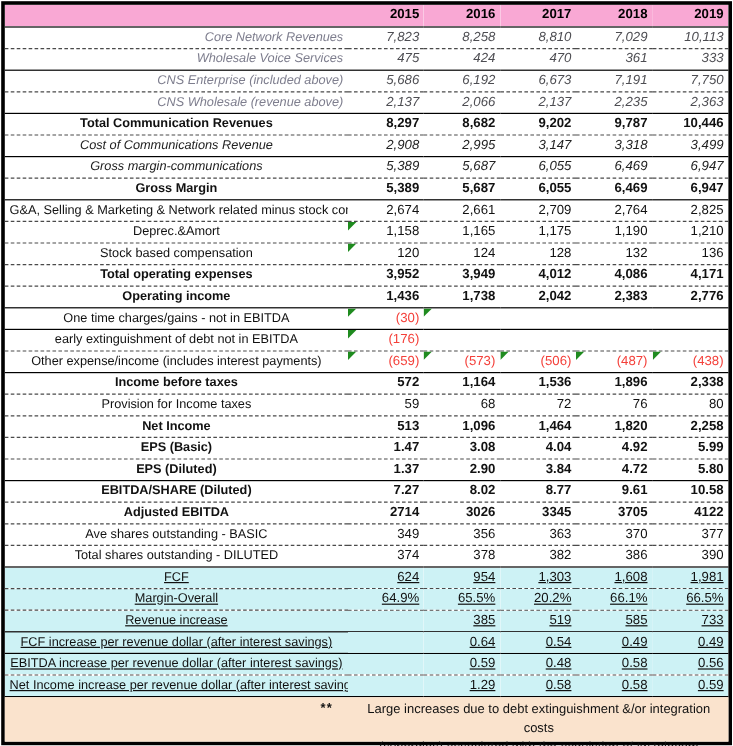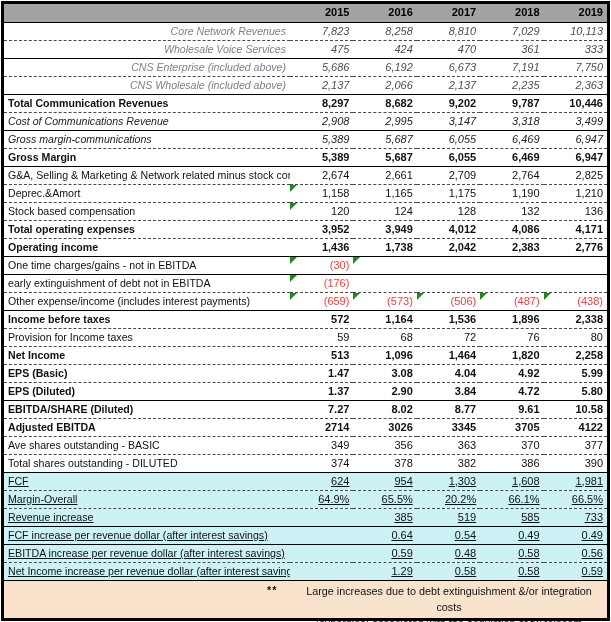--- a/index.html
+++ b/index.html
@@ -25,29 +25,29 @@
     height: 18px;
     line-height: 17px;
     padding: 0 4px;
     font-size: 11px;
     white-space: nowrap;
     overflow: hidden;
     vertical-align: middle;
   }
 
   thead th {
-    background: #a3a3a3;
+    background: #f9a8d4;
     border-bottom: 1.5px solid #000;
     font-weight: bold;
     text-align: right;
     color: #000;
   }
   thead th.corner { text-align: left; }
 
-  td.label { text-align: left; color: #111; font-size: 10.6px; }
+  td.label { text-align: center; color: #111; font-size: 10.6px; }
   td.val   { text-align: right; color: #111; position: relative; }
 
   tr.sep-dash  td { border-bottom: 1px dashed #4a4a4a; }
   tr.sep-solid td { border-bottom: 1px solid #000; }
 
   tr.t-linked td.label { text-align: right; font-style: italic; color: #7e7e8e; }
   tr.t-linked td.val   { font-style: italic; color: #4d4d52; }
 
   tr.t-italic td.label,
   tr.t-italic td.val   { font-style: italic; color: #222; }
@@ -130,21 +130,21 @@
         </tr>
         <tr class="t-linked sep-dash">
           <td class="label">CNS Enterprise (included above)</td>
           <td class="val">5,686</td>
           <td class="val">6,192</td>
           <td class="val">6,673</td>
           <td class="val">7,191</td>
           <td class="val">7,750</td>
         </tr>
         <tr class="t-linked sep-solid">
-          <td class="label">CNS Wholesale (included above)</td>
+          <td class="label">CNS Wholesale (revenue above)</td>
           <td class="val">2,137</td>
           <td class="val">2,066</td>
           <td class="val">2,137</td>
           <td class="val">2,235</td>
           <td class="val">2,363</td>
         </tr>
         <tr class="t-bold sep-dash">
           <td class="label">Total Communication Revenues</td>
           <td class="val">8,297</td>
           <td class="val">8,682</td>

